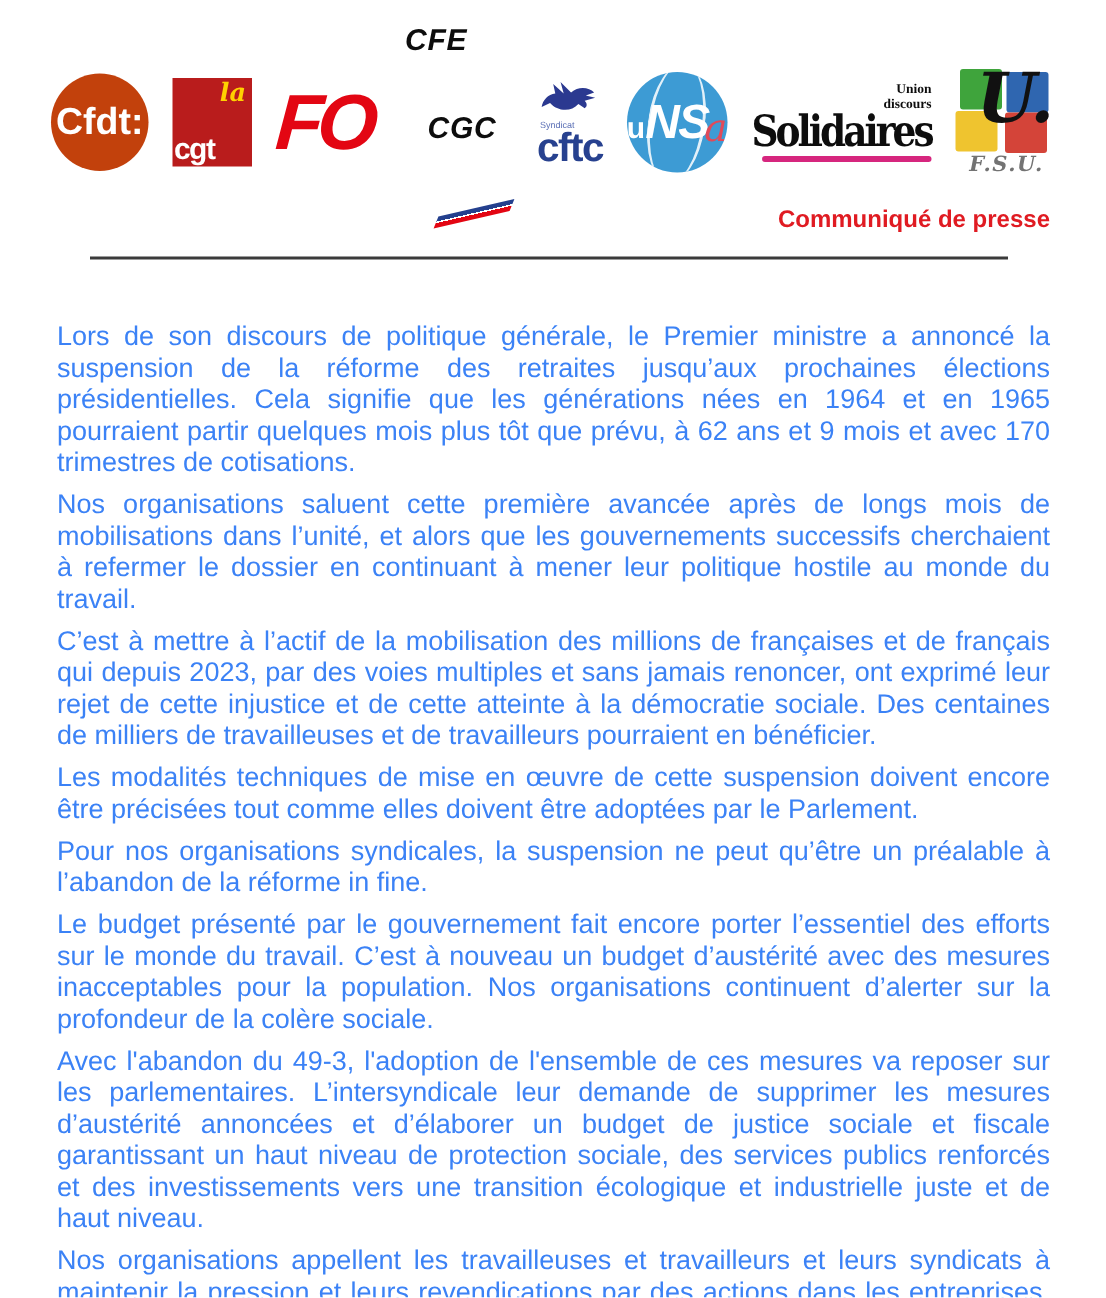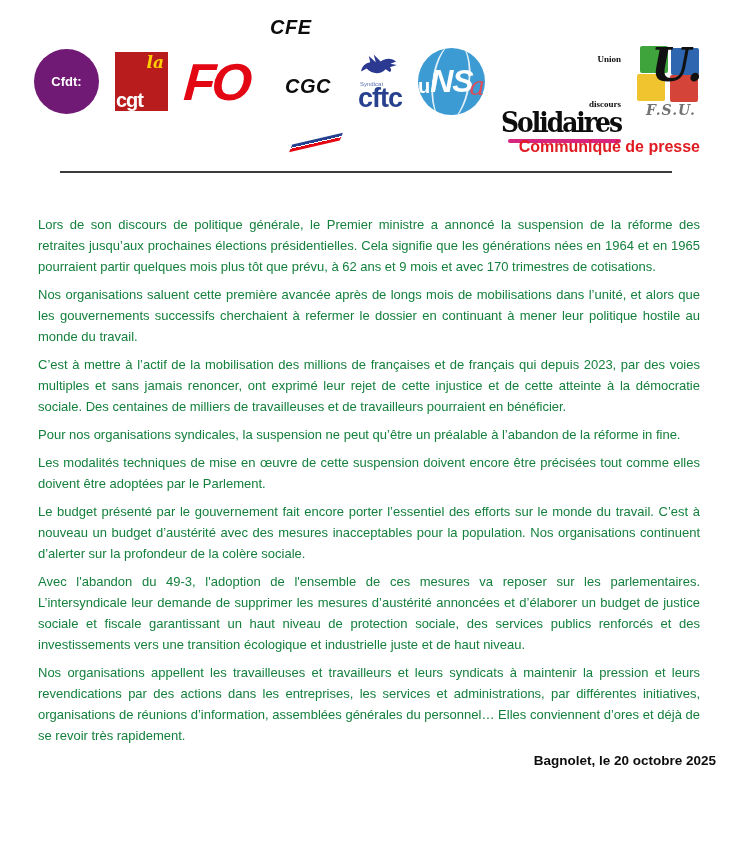--- a/index.html
+++ b/index.html
@@ -14,21 +14,21 @@
 
   
   .logo-row {
     display: flex; align-items: center; justify-content: space-between;
     padding: 45px 32px 0 34px; height: 118px;
   }
   .logo { flex: 0 0 auto; display: flex; align-items: center; justify-content: center; }
 
   .logo-cfdt {
     width: 65px; height: 65px; border-radius: 50%;
-    background: #701a75; color: #fff; font-weight: bold; font-size: 13px;
+    background: #c2410c; color: #fff; font-weight: bold; font-size: 25px;
     display: flex; align-items: center; justify-content: center; letter-spacing: 0;
   }
 
   .logo-cgt { width: 53px; height: 59px; background: #b91c1c; position: relative; }
   .cgt-la {
     position: absolute; top: 0px; right: 4px; color: #FFD100;
     font-family: "DejaVu Serif", serif; font-style: italic; font-weight: bold; font-size: 17px;
   }
   .cgt-text {
     position: absolute; bottom: 1px; left: 1px; color: #fff; font-weight: bold;
@@ -61,21 +61,21 @@
   .logo-unsa::before {
     content: ""; position: absolute; left: 14px; top: -6px; width: 34px; height: 80px;
     border-left: 2px solid rgba(255,255,255,0.85); border-right: 2px solid rgba(255,255,255,0.85);
     border-radius: 50%; transform: rotate(8deg);
   }
   .unsa-u { color: #fff; font-weight: bold; font-size: 20px; margin-top: 10px; }
   .unsa-ns { color: #fff; font-weight: bold; font-style: italic; font-size: 32px; letter-spacing: -1px; }
   .unsa-a { color: #E04A59; font-family: "DejaVu Serif", serif; font-style: italic; font-size: 26px; margin-top: 8px; margin-left: -3px; }
 
   .logo-solidaires { flex-direction: column; align-items: flex-end; }
-  .sol-small { font-family: "Liberation Serif", serif; font-weight: bold; font-size: 9px; line-height: 1.1; text-align: right; color: #0d0d0d; margin-top: 35px; }
+  .sol-small { font-family: "Liberation Serif", serif; font-weight: bold; font-size: 9px; line-height: 1.1; text-align: right; color: #0d0d0d; }
   .sol-text {
     font-family: "DejaVu Serif", serif; font-weight: bold; font-size: 25px; line-height: 1;
     letter-spacing: -2px; color: #0d0d0d; transform: scaleY(1.15); margin-top: 1px;
   }
   .sol-bar { width: 113px; height: 4px; background: #D6267E; margin-top: 4px; border-radius: 2px; }
 
   .logo-fsu { position: relative; width: 68px; height: 72px; }
   .fsu-sq { position: absolute; width: 28px; height: 27px; border-radius: 2px; }
   .fsu-green  { left: 3px;  top: 0px;  background: #3FA43C; }
   .fsu-blue   { left: 34px; top: 2px;  background: #2F66B0; }
@@ -98,21 +98,21 @@
   }
   .rule { margin: 15px 65px 0 60px; border-top: 2px solid #3b3b3b; }
   .doc-title {
     text-align: center; font-weight: bold; font-size: 20px; color: #0d0d0d;
     margin-top: 40px;
   }
 
   
   .body-text { padding: 0 37px 0 38px; margin-top: 41px; }
   .body-text p {
-    text-align: justify; font-size: 13px; line-height: 21px; color: #15803d;
+    text-align: justify; font-size: 18px; line-height: 21px; color: #3b82f6;
     margin: 0 0 7px 0;
   }
   .dateline {
     text-align: right; padding-right: 21px; font-weight: bold; font-size: 13.5px;
     color: #0d0d0d; margin-top: 1px;
   }
 </style>
 </head>
 <body>
 
@@ -173,22 +173,22 @@
 
   <div class="kicker">Communiqué de presse</div>
 
   <div class="rule"></div>
 
 
   <div class="body-text">
     <p>Lors de son discours de politique générale, le Premier ministre a annoncé la suspension de la réforme des retraites jusqu’aux prochaines élections présidentielles. Cela signifie que les générations nées en 1964 et en 1965 pourraient partir quelques mois plus tôt que prévu, à 62 ans et 9 mois et avec 170 trimestres de cotisations.</p>
     <p>Nos organisations saluent cette première avancée après de longs mois de mobilisations dans l’unité, et alors que les gouvernements successifs cherchaient à refermer le dossier en continuant à mener leur politique hostile au monde du travail.</p>
     <p>C’est à mettre à l’actif de la mobilisation des millions de françaises et de français qui depuis 2023, par des voies multiples et sans jamais renoncer, ont exprimé leur rejet de cette injustice et de cette atteinte à la démocratie sociale. Des centaines de milliers de travailleuses et de travailleurs pourraient en bénéficier.</p>
+    <p>Les modalités techniques de mise en œuvre de cette suspension doivent encore être précisées tout comme elles doivent être adoptées par le Parlement.</p>
     <p>Pour nos organisations syndicales, la suspension ne peut qu’être un préalable à l’abandon de la réforme in fine.</p>
-    <p>Les modalités techniques de mise en œuvre de cette suspension doivent encore être précisées tout comme elles doivent être adoptées par le Parlement.</p>
     <p>Le budget présenté par le gouvernement fait encore porter l’essentiel des efforts sur le monde du travail. C’est à nouveau un budget d’austérité avec des mesures inacceptables pour la population. Nos organisations continuent d’alerter sur la profondeur de la colère sociale.</p>
     <p>Avec l'abandon du 49-3, l'adoption de l'ensemble de ces mesures va reposer sur les parlementaires. L’intersyndicale leur demande de supprimer les mesures d’austérité annoncées et d’élaborer un budget de justice sociale et fiscale garantissant un haut niveau de protection sociale, des services publics renforcés et des investissements vers une transition écologique et industrielle juste et de haut niveau.</p>
     <p>Nos organisations appellent les travailleuses et travailleurs et leurs syndicats à maintenir la pression et leurs revendications par des actions dans les entreprises, les services et administrations, par différentes initiatives, organisations de réunions d’information, assemblées générales du personnel… Elles conviennent d’ores et déjà de se revoir très rapidement.</p>
   </div>
 
   <div class="dateline">Bagnolet, le 20 octobre 2025</div>
 
 </div>
 
 </body></html>

